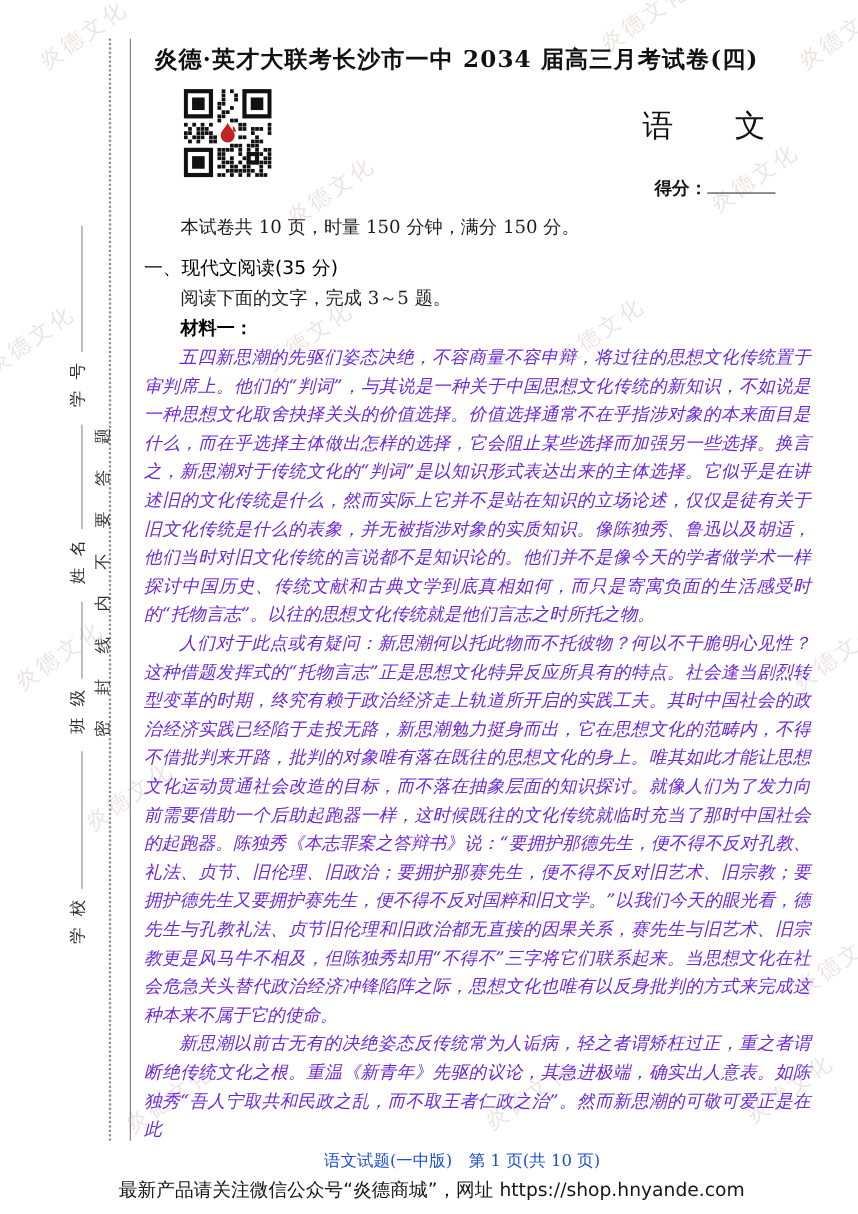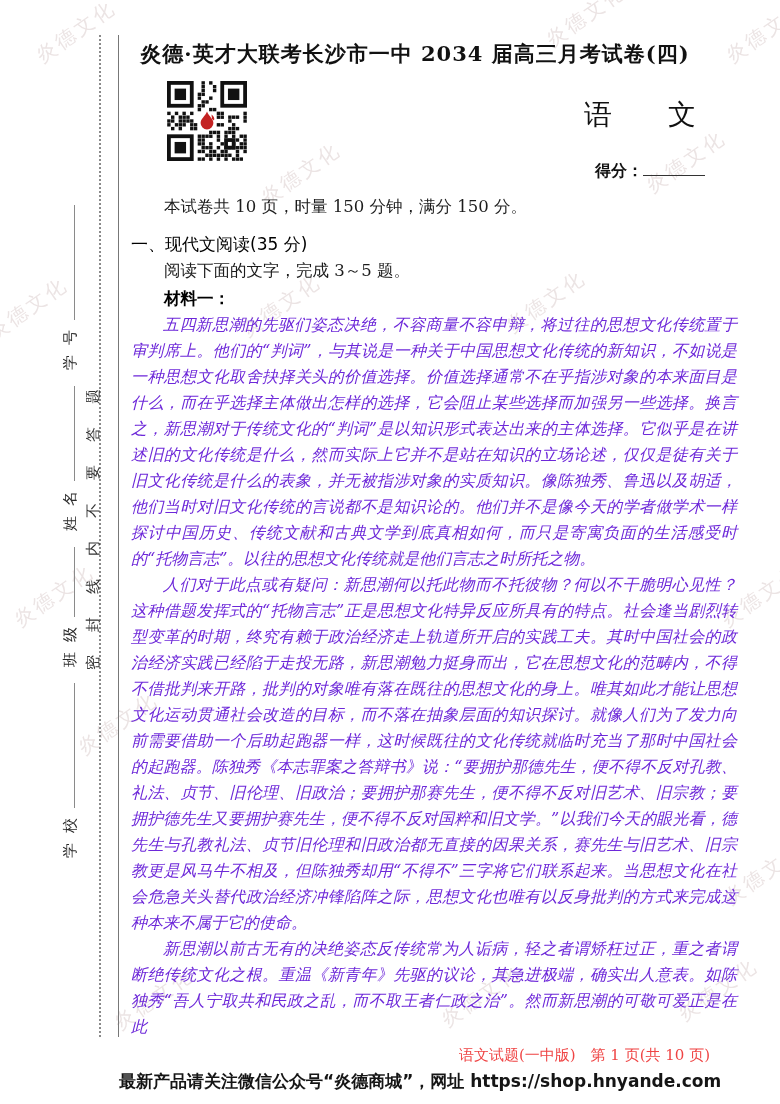--- a/index.html
+++ b/index.html
@@ -42,22 +42,22 @@
        font-family:"DejaVu Sans",sans-serif;color:#000;}
   .subsec{margin:6px 0 0 0;font-size:16.5px;line-height:24px;font-weight:bold;text-indent:2em;
           font-family:"DejaVu Sans",sans-serif;color:#000;}
   .instruction{margin:4px 0 0 0;font-size:16.5px;line-height:22px;text-indent:2em;}
   .material{margin:6px 0 0 0;font-size:16.5px;line-height:22px;font-weight:bold;text-indent:2em;
             font-family:"DejaVu Sans",sans-serif;color:#000;}
   .body-text{margin-top:2px;font-size:16px;line-height:26px;text-align:justify;color:#6d28d9;font-style:italic;}
   .body-text p{margin:0;text-indent:2em;}
 
   
-  .footer{position:absolute;left:130px;top:1046px;width:580px;text-align:right;font-size:15px;color:#ef4444;}
-  .promo{position:absolute;left:119px;top:1070px;font-size:17px;font-weight:bold;
+  .footer{position:absolute;left:130px;top:1046px;width:580px;text-align:center;font-size:15px;color:#1d4ed8;}
+  .promo{position:absolute;left:108px;top:1070px;font-size:17px;font-weight:normal;
          font-family:"DejaVu Sans",sans-serif;color:#151515;}
 </style>
 </head>
 <body>
 
 <div class="page">
 
   <div class="wm" style="left:30px;top:18px;">炎德文化</div>
   <div class="wm" style="left:540px;top:2px;">炎德文化</div>
   <div class="wm" style="left:720px;top:18px;">炎德文化</div>

